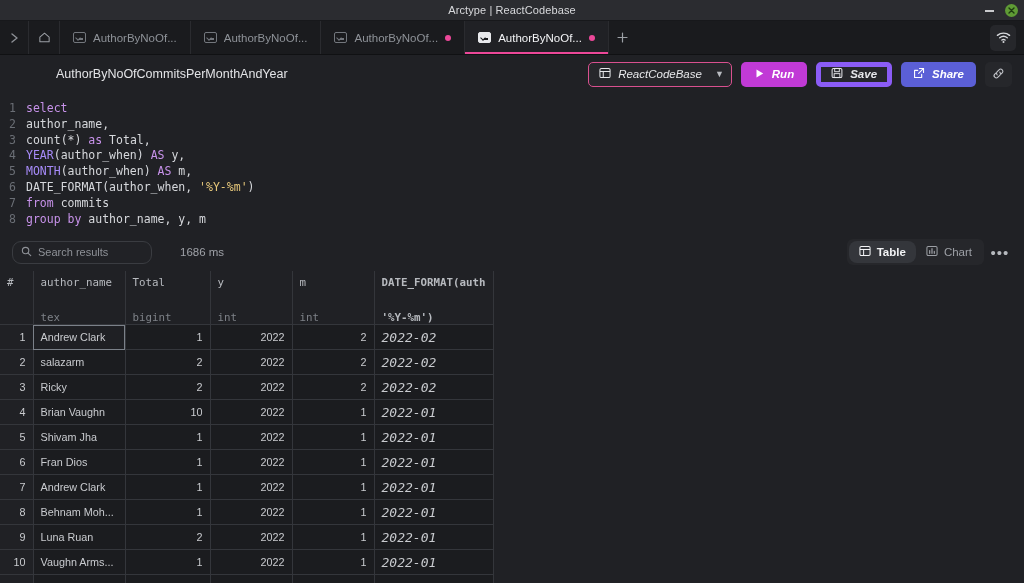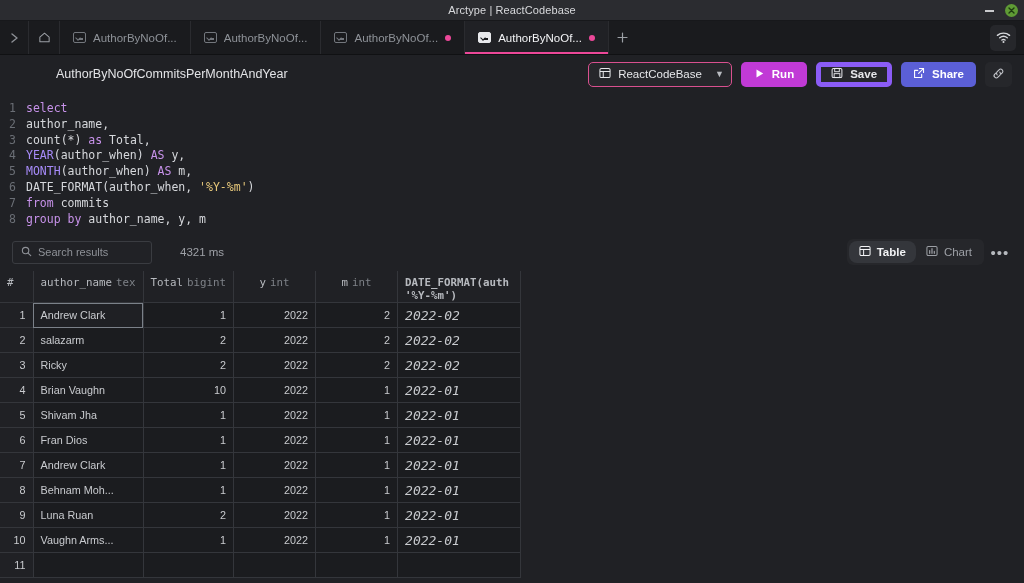--- a/index.html
+++ b/index.html
@@ -110,21 +110,21 @@
 
   
   .qheader {
     height: 38px; width: 100%;
     display: flex; align-items: center;
     padding: 0 12px;
     background: #202125;
   }
   .qtitle { font-size: 12.5px; color: #e3e4e7; margin-left: 44px; }
   .qactions {
-    margin-left: auto; display: flex; align-items: center; gap: 9px;
+    margin-left: auto; display: flex; align-items: center; gap: 9px; font-style: italic;
   }
   .btn {
     display: flex; align-items: center; gap: 7px;
     height: 25px; border-radius: 5px;
     font-size: 11.5px; cursor: pointer; padding: 0 10px;
     white-space: nowrap;
   }
   .btn-db {
     background: #26272b; border: 1px solid #d9508f; color: #e6e7ea;
     padding-right: 7px;
@@ -163,21 +163,21 @@
   .k-fn  { color: #a78bfa; }
   .k-str { color: #e6c77a; }
   .k-pl  { color: #d6d8dc; }
 
   
   .rtoolbar {
     height: 38px; display: flex; align-items: center;
     padding: 0 12px; background: #202125;
   }
   .search-box {
-    width: 140px; height: 23px; border-radius: 3px;
+    width: 140px; height: 23px; border-radius: 9px;
     border: 1px solid #3a3c41; background: #212226;
     display: flex; align-items: center; gap: 6px;
     padding: 0 8px;
   }
   .search-box input {
     background: transparent; border: none; outline: none;
     color: #d3d5d9; font-size: 11px; width: 100%;
     font-family: "Liberation Sans", sans-serif;
   }
   .search-box input::placeholder { color: #8e9197; }
@@ -221,21 +221,21 @@
     padding-top: 5px; font-weight: normal;
     color: #b7babf; text-align: left;
     border-bottom: 1px solid #34363b;
   }
   th.col-idx, td.col-idx {
     width: 33px; text-align: right; color: #93969c;
     border-right: 1px solid #34363b;
     background: #202125;
   }
   th.col-idx { text-align: right; padding-right: 7px; }
-  .th-inner { display: flex; justify-content: center; gap: 4px; }
+  .th-inner { display: flex; justify-content: center; gap: 22px; flex-direction: column; }
   .th-type { color: #7e8288; }
   .th-sub { display: block; color: #b7babf; }
   td.num { text-align: right; }
   tbody td { background: #1b1c1f; font-family: "Liberation Sans", sans-serif; font-size: 11px; }
   tbody td.mono { font-family: "DejaVu Sans Mono", monospace; font-size: 13px; font-style: italic; }
   td.selected {
     outline: 1.5px solid #7b8189; outline-offset: -1.5px;
     background: #1f2024;
   }
 </style>
@@ -398,21 +398,21 @@
 <div class="rtoolbar">
   <div class="search-box">
     <span>
       <svg width="11" height="11" viewBox="0 0 12 12">
           <circle cx="5" cy="5" r="3.5" fill="none" stroke="#8e9197" stroke-width="1.2"></circle>
           <path d="M7.7 7.7 L10.6 10.6" stroke="#8e9197" stroke-width="1.2" stroke-linecap="round"></path>
         </svg>
     </span>
     <input type="text" placeholder="Search results" style="">
   </div>
-  <span class="ms-label">4321 ms</span>
+  <span class="ms-label">1686 ms</span>
 
   <div class="rtools-right">
     <div class="seg">
       <div class="seg-item active">
         <span>
           <svg width="12" height="12" viewBox="0 0 13 13">
               <rect x="1" y="1.5" width="11" height="10" rx="1.4" fill="none" stroke="currentColor" stroke-width="1.1"></rect>
               <path d="M1 5 L12 5 M5 5 L5 11.5" stroke="currentColor" stroke-width="1.1"></path>
             </svg>
         </span>

